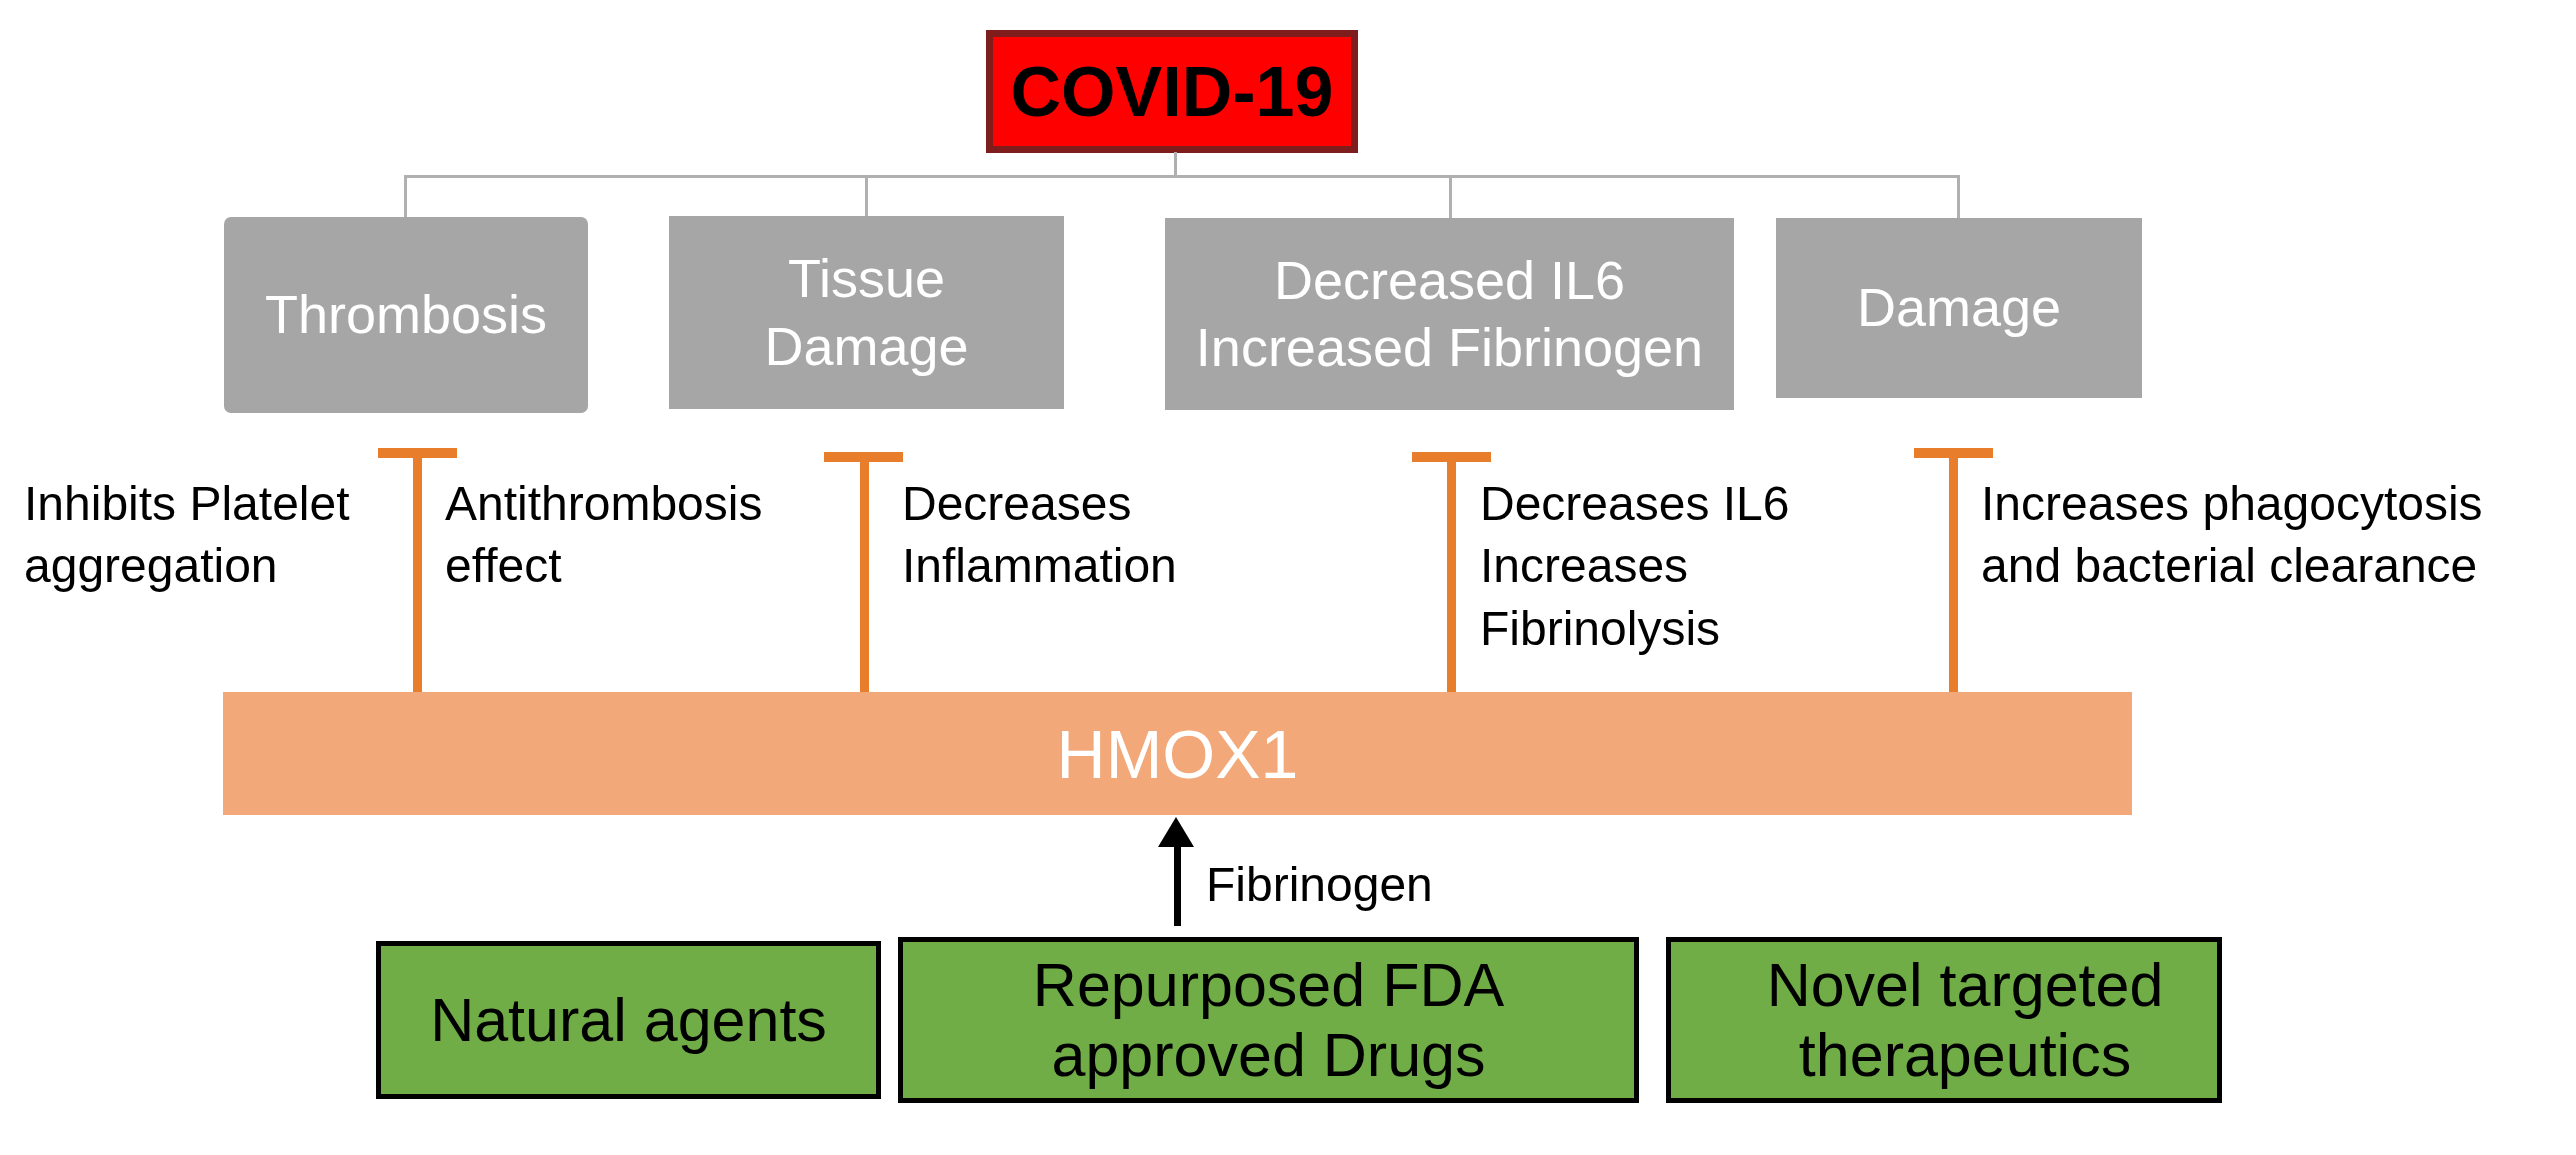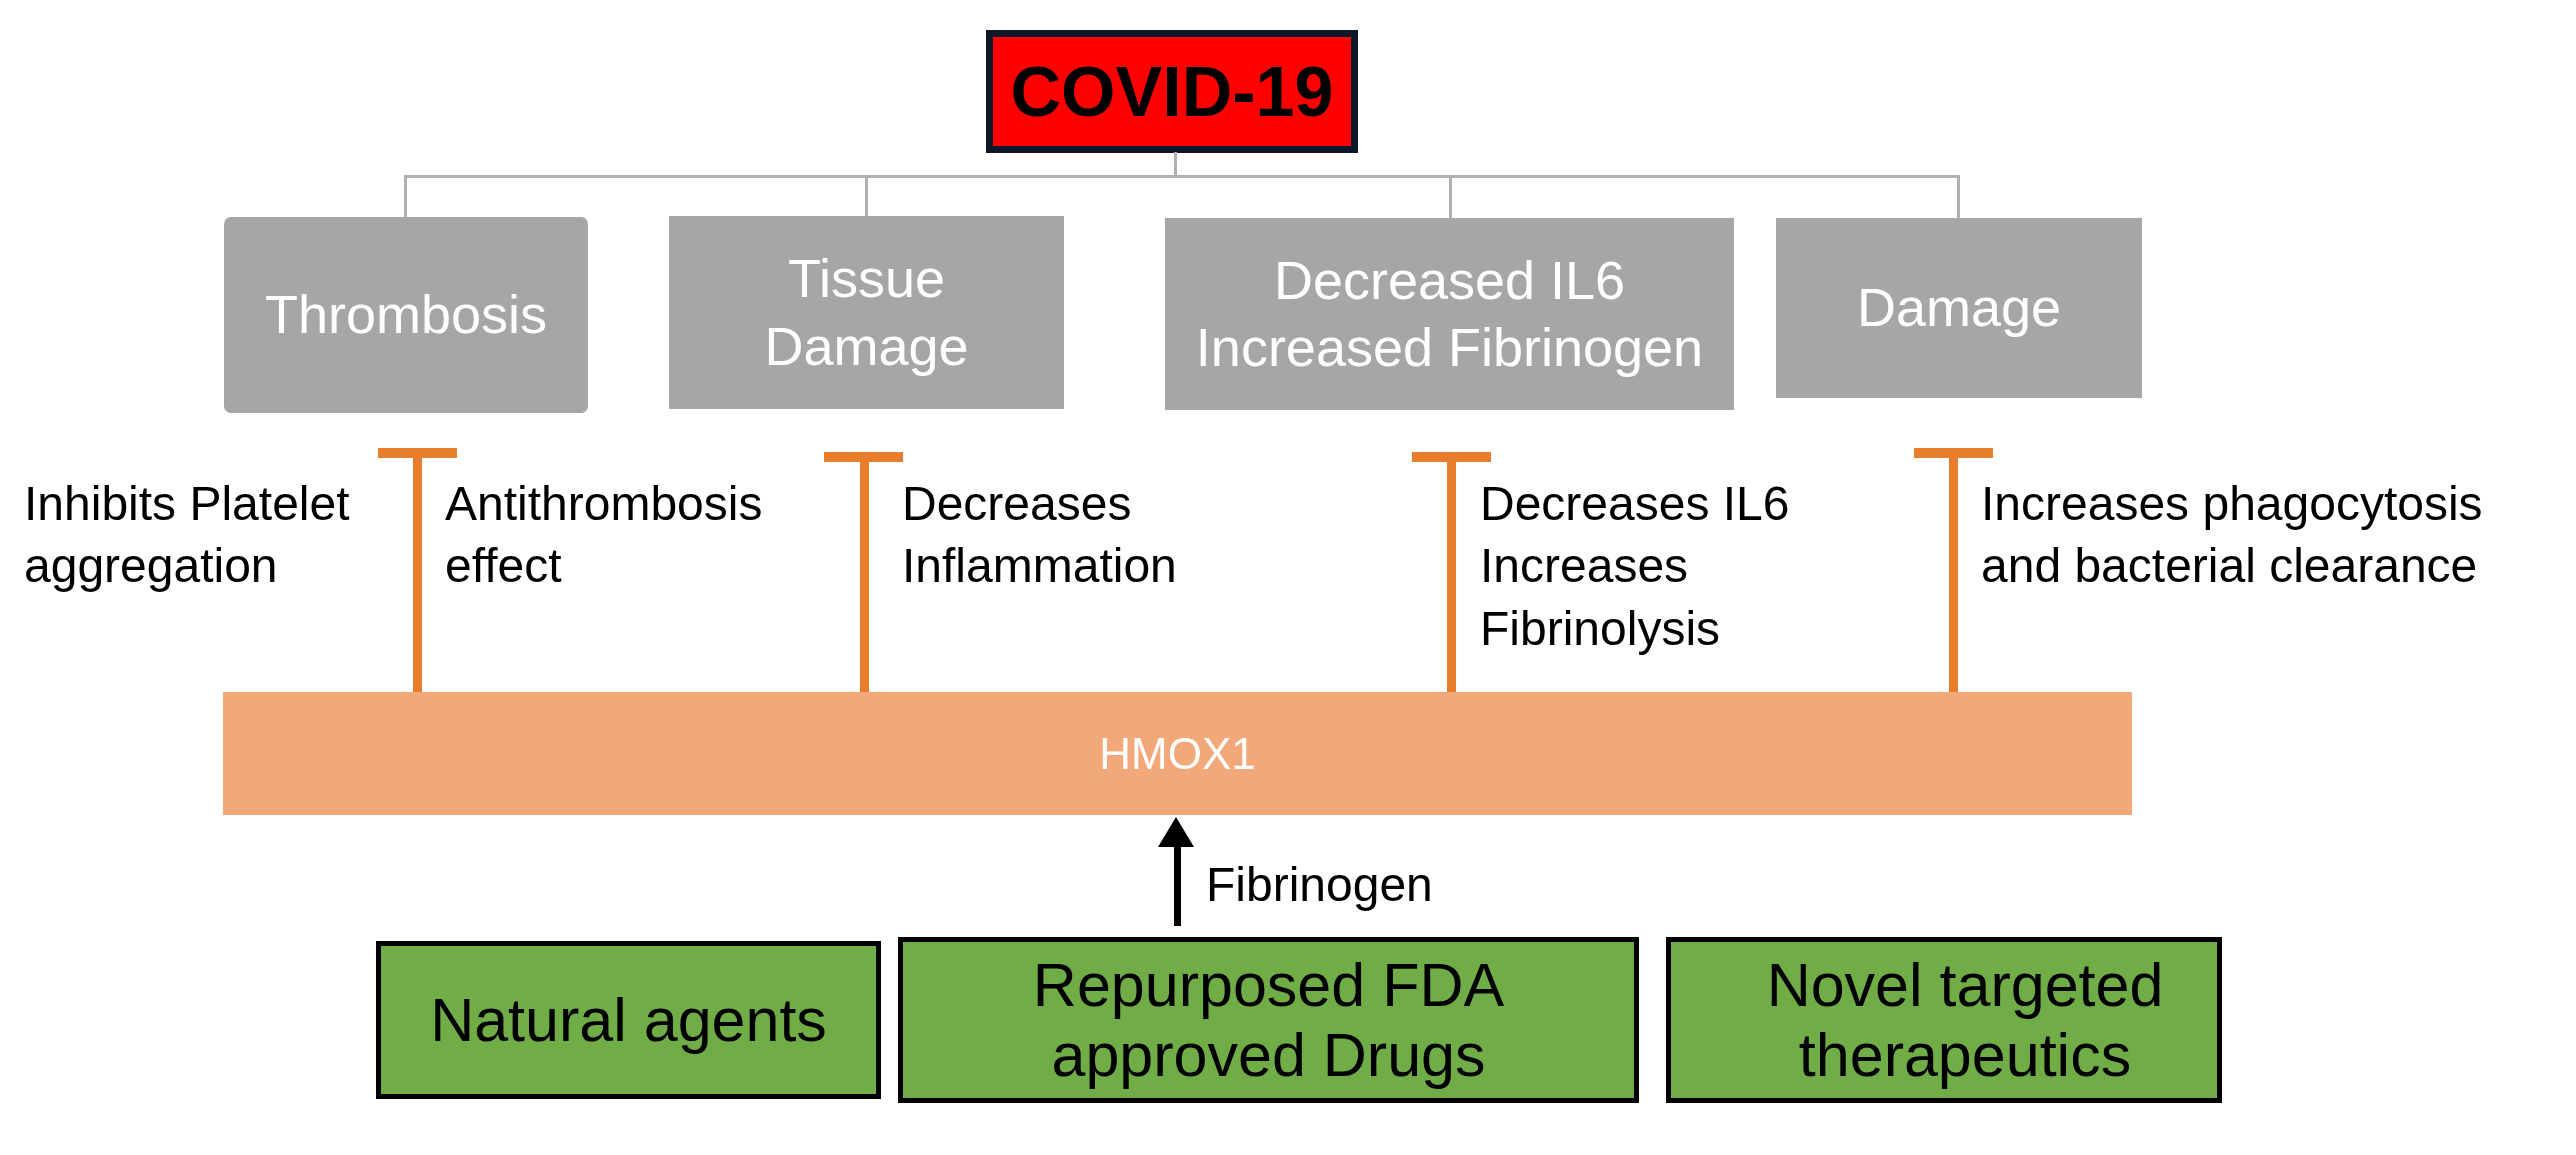--- a/index.html
+++ b/index.html
@@ -19,35 +19,35 @@
     position: absolute;
     box-sizing: border-box;
     display: flex;
     align-items: center;
     justify-content: center;
     text-align: center;
     white-space: pre-line;
   }
   .root-node {
     background: #FF0000;
-    border: 7px solid #0f172a;
+    border: 7px solid #7f1d1d;
     color: #000000;
     font-weight: bold;
     font-size: 70px;
   }
   .outcome-node {
     background: #A6A6A6;
     color: #FFFFFF;
     font-size: 54px;
     line-height: 1.25;
   }
   .hub-bar {
     background: #F2A878;
     color: #FFFFFF;
-    font-size: 44px;
+    font-size: 68px;
   }
   .therapy-node {
     background: #70AD47;
     border: 5.6px solid #000000;
     color: #000000;
     font-size: 61px;
     line-height: 1.15;
   }
   .tree-line {
     position: absolute;

